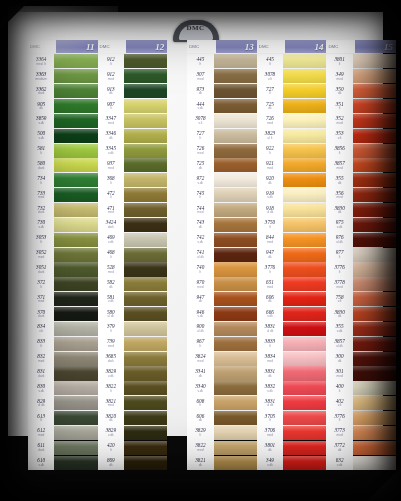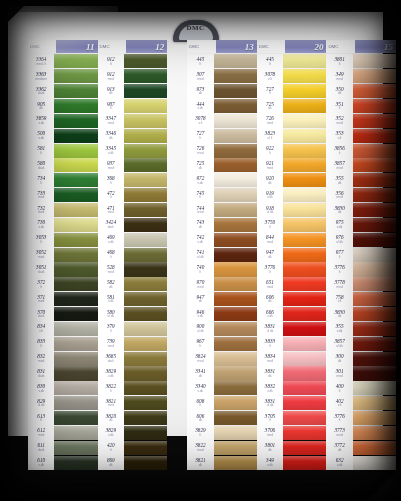--- a/index.html
+++ b/index.html
@@ -687,21 +687,21 @@
                 <span class="n">3821</span>
                 <span class="s">dk</span>
               </div>
               <div class="sw" style="background: rgb(185, 147, 78);"></div>
             </div>
           </div>
         </div>
         <div class="col" style="flex: 1 1 0%;">
           <div class="colhead">
             <div class="hd-left">DMC</div>
-            <div class="hd-bar">20</div>
+            <div class="hd-bar">14</div>
           </div>
           <div class="rows">
             <div class="row">
               <div class="num">
                 <span class="n">445</span>
                 <span class="s">lt</span>
               </div>
               <div class="sw" style="background: rgb(246, 240, 154);"></div>
             </div>
             <div class="row">

